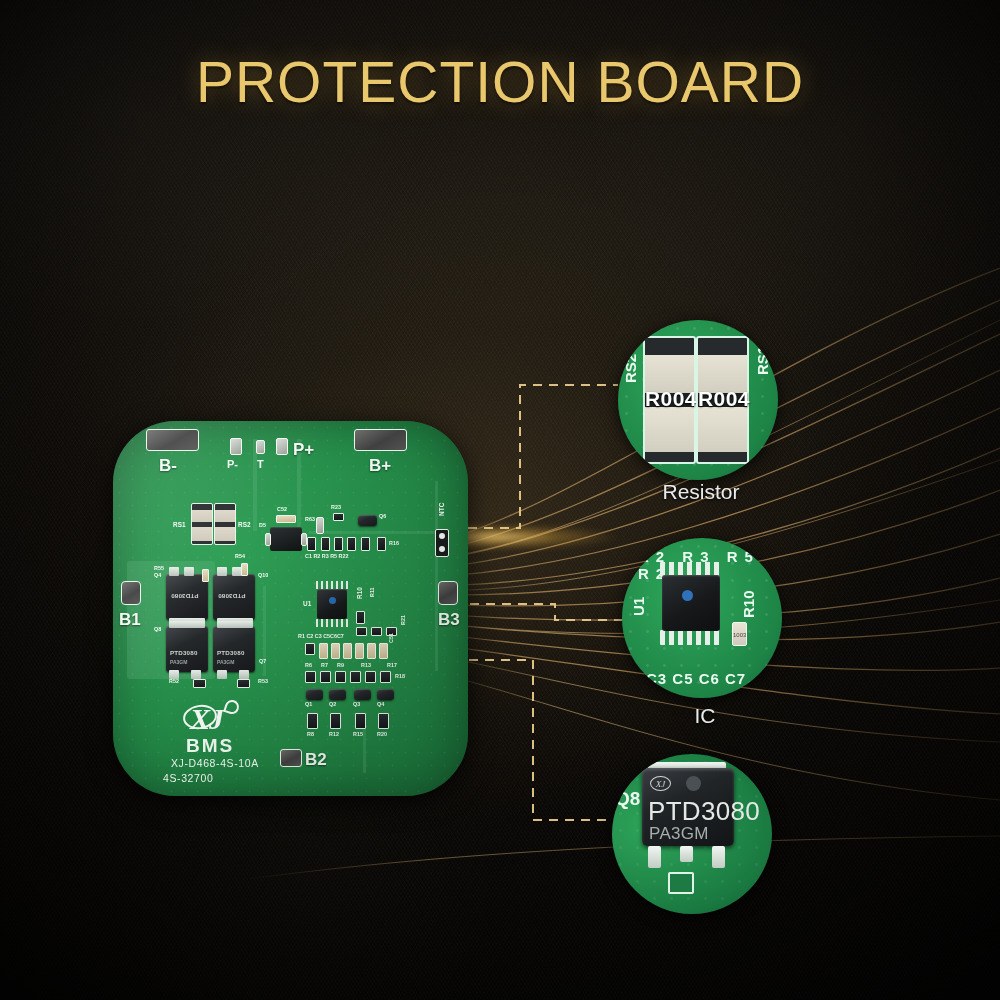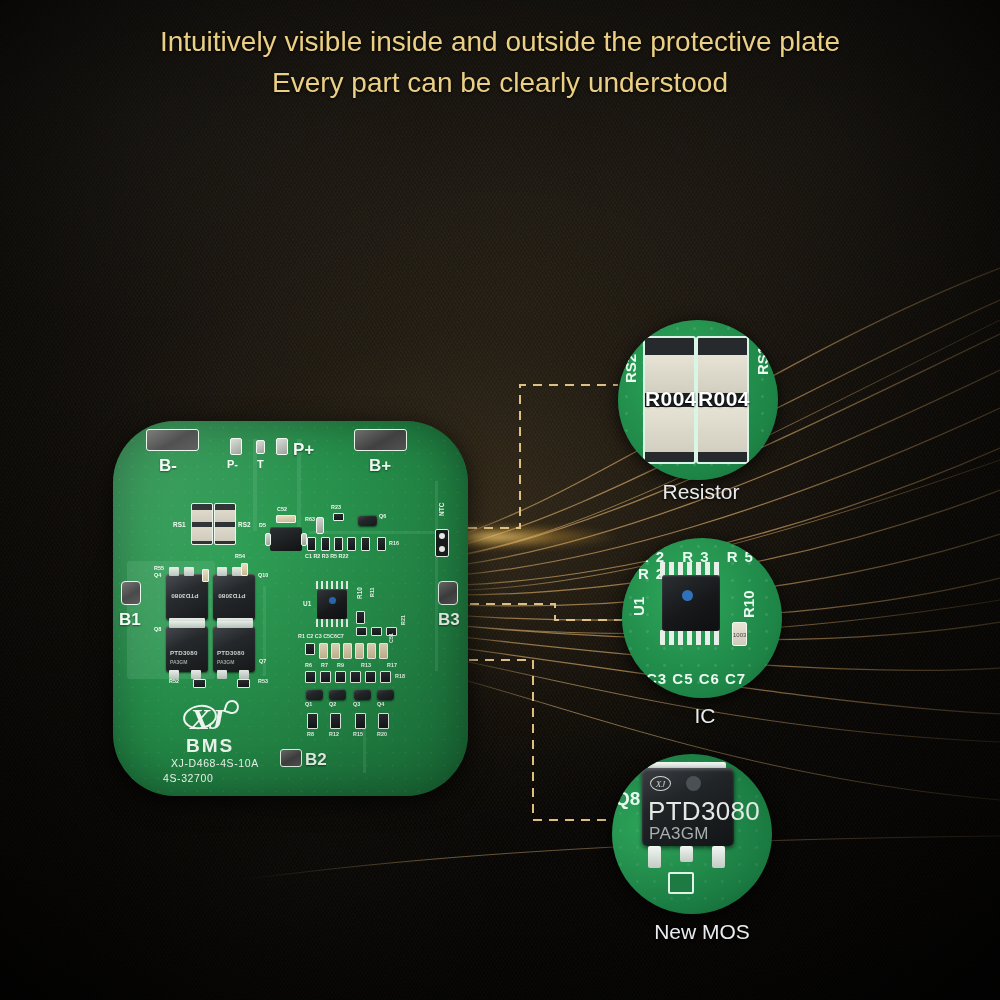--- a/index.html
+++ b/index.html
@@ -208,24 +208,21 @@
       <path d="M408,650 C552,676 726,730 1000,742"></path>
       <path d="M410,666 C556,700 730,776 1000,800"></path>
       <path d="M240,880 C420,856 640,840 1000,836"></path>
     </g>
   </svg>
 
   <div class="glow-core"></div>
   <div class="bg-vignette"></div>
 
   <div class="head">
-    <div class="sub">
-      <div>Intuitively visible inside and outside the protective plate</div>
-      <div>Every part can be clearly understood</div>
-    </div>
+    <div class="title1">PROTECTION BOARD</div>
   </div>
 
   <svg class="dash" width="1000" height="1000" viewBox="0 0 1000 1000">
     <g fill="none" stroke="#e8c88a" stroke-width="2" stroke-dasharray="9 7" opacity="0.95">
 
       <path d="M196,528 L520,528 L520,385 L618,385"></path>
 
       <path d="M310,604 L555,604 L555,620 L622,620"></path>
 
       <path d="M245,660 L533,660 L533,820 L612,820"></path>
@@ -458,16 +455,15 @@
         <div style="position:absolute;left:38px;top:22px;width:21px;height:15px;border:1.6px solid #cfd6d2;border-radius:50%;color:#cfd6d2;font-size:9px;font-style:italic;font-family:'Liberation Serif',serif;text-align:center;line-height:14px;">XJ</div>
         <div style="position:absolute;left:74px;top:22px;width:15px;height:15px;border-radius:50%;background:#4b5054;"></div>
         <div class="c-mos-t1" style="left:36px;top:42px;">PTD3080</div>
         <div class="c-mos-t2" style="left:37px;top:70px;">PA3GM</div>
         <div class="c-mosleg" style="left:36px;top:92px;width:13px;height:22px;"></div>
         <div class="c-mosleg" style="left:68px;top:92px;width:13px;height:16px;"></div>
         <div class="c-mosleg" style="left:100px;top:92px;width:13px;height:22px;"></div>
         <div style="position:absolute;left:56px;top:118px;width:26px;height:22px;border:2px solid #dff3e6;border-radius:2px;background:#1c7a42;"></div>
       </div>
     </div>
-    <div class="cap" style="top:166px;">New MOS</div>
   </div>
 
 </div>
 
 </body></html>

